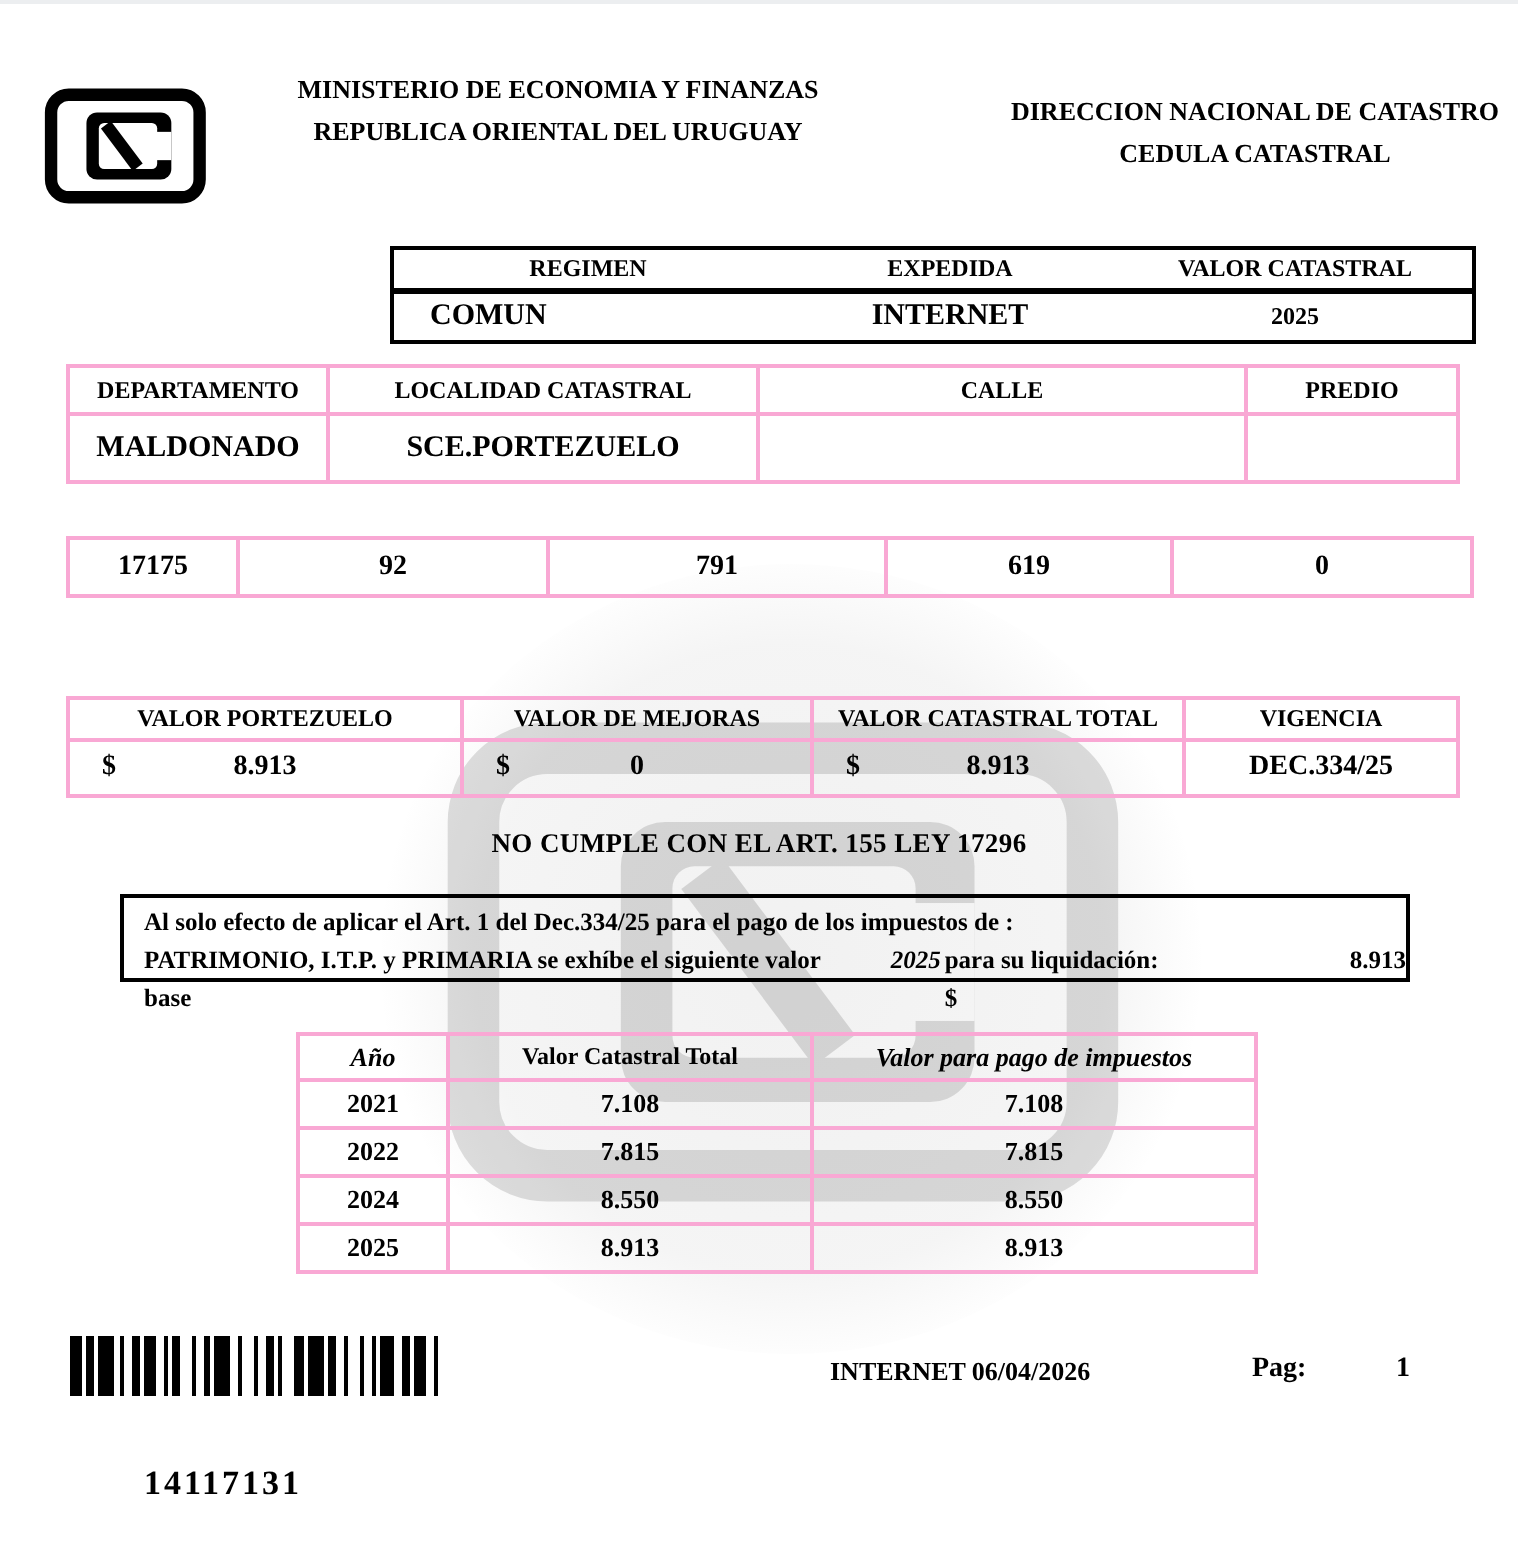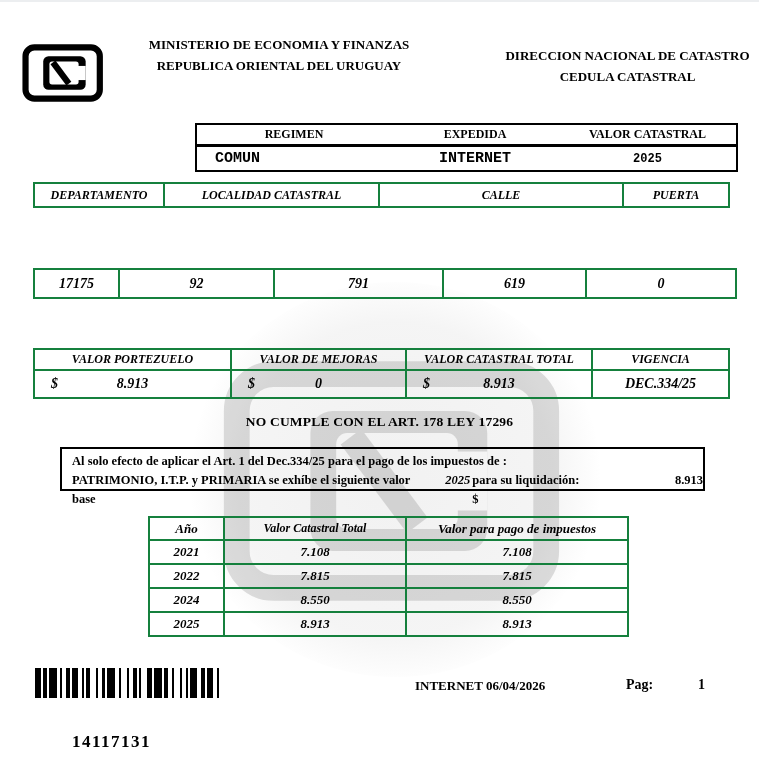--- a/index.html
+++ b/index.html
@@ -22,25 +22,25 @@
   .hdr-left  { position:absolute; left:148px; top:34px; width:262px; text-align:center; font-size:13px; line-height:21px; }
   .hdr-right { position:absolute; left:500px; top:45px; width:255px; text-align:center; font-size:13px; line-height:21px; }
 
   
   table { border-collapse:collapse; table-layout:fixed; }
   th, td { padding:0; text-align:center; vertical-align:middle; overflow:hidden; white-space:nowrap; }
   th { font-size:12px; }
 
   .t-regimen { position:absolute; left:195px; top:102px; width:541px; border:2px solid #000; background:transparent;margin-top:21px; }
   .t-regimen th { height:19px; border-bottom:3px solid #000; }
-  .t-regimen td { height:23px; font-size:15px;font-family:Liberation Mono, monospace; }
+  .t-regimen td { height:23px; font-size:15px; }
   .t-regimen td.left { text-align:left; padding-left:18px; }
   .t-regimen td.small { font-size:12px; }
 
-  .grid th, .grid td { border:2px solid #15803d;font-style:italic; }
+  .grid th, .grid td { border:2px solid #f9a8d4; }
 
   .t-location { position:absolute; left:33px; top:182px; width:695px; }
   .t-location th { height:22px; }
   .t-location td { height:32px; font-size:15px; }
 
   .t-parcel { position:absolute; left:33px; top:268px; width:702px; }
   .t-parcel th { height:19px; }
   .t-parcel td { height:27px; font-size:14px;border-radius:12px; }
 
   .t-valuation { position:absolute; left:33px; top:348px; width:695px; }
@@ -127,21 +127,27 @@
         <col style="width:130px">
         <col style="width:215px">
         <col style="width:244px">
         <col style="width:106px">
       </colgroup>
     <tbody>
         <tr>
       <th>DEPARTAMENTO</th>
       <th>LOCALIDAD CATASTRAL</th>
       <th>CALLE</th>
-      <th>PUERTA</th>
+      <th>PREDIO</th>
+    </tr>
+    <tr>
+      <td>MALDONADO</td>
+      <td>SCE.PORTEZUELO</td>
+      <td></td>
+      <td></td>
     </tr>
   </tbody>
     </table>
 
   <table class="t-parcel grid">
     <colgroup>
         <col style="width:85px">
         <col style="width:155px">
         <col style="width:169px">
         <col style="width:143px">
@@ -183,21 +189,21 @@
       </td>
       <td class="money">
         <span class="cur">$</span>
         <span>8.913</span>
       </td>
       <td>DEC.334/25</td>
     </tr>
   </tbody>
     </table>
 
-  <div class="notice">NO CUMPLE CON EL ART. 178 LEY 17296</div>
+  <div class="notice">NO CUMPLE CON EL ART. 155 LEY 17296</div>
 
   <div class="tax-box">
     <div class="tax-line">Al solo efecto de aplicar el Art. 1 del Dec.334/25 para el pago de los impuestos de :</div>
     <div class="tax-line tax-line2">
       <span>PATRIMONIO, I.T.P.  y PRIMARIA se exhíbe el siguiente valor base</span>
       <span class="tax-year">2025</span>
       <span class="tax-tail">para su liquidación: $</span>
       <span class="tax-value">8.913</span>
     </div>
   </div>

